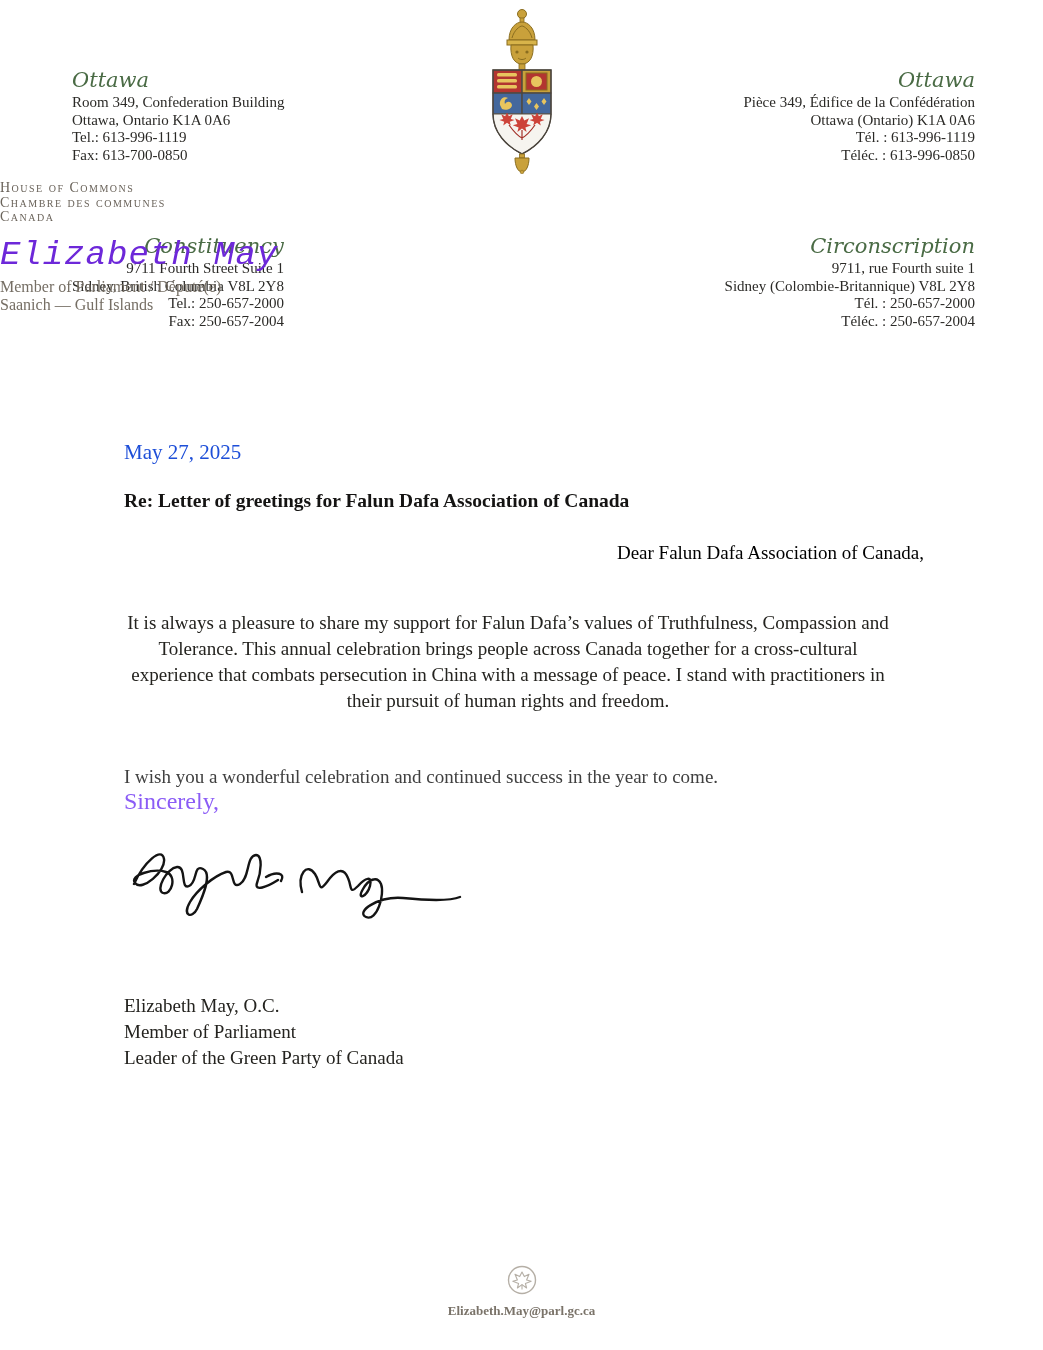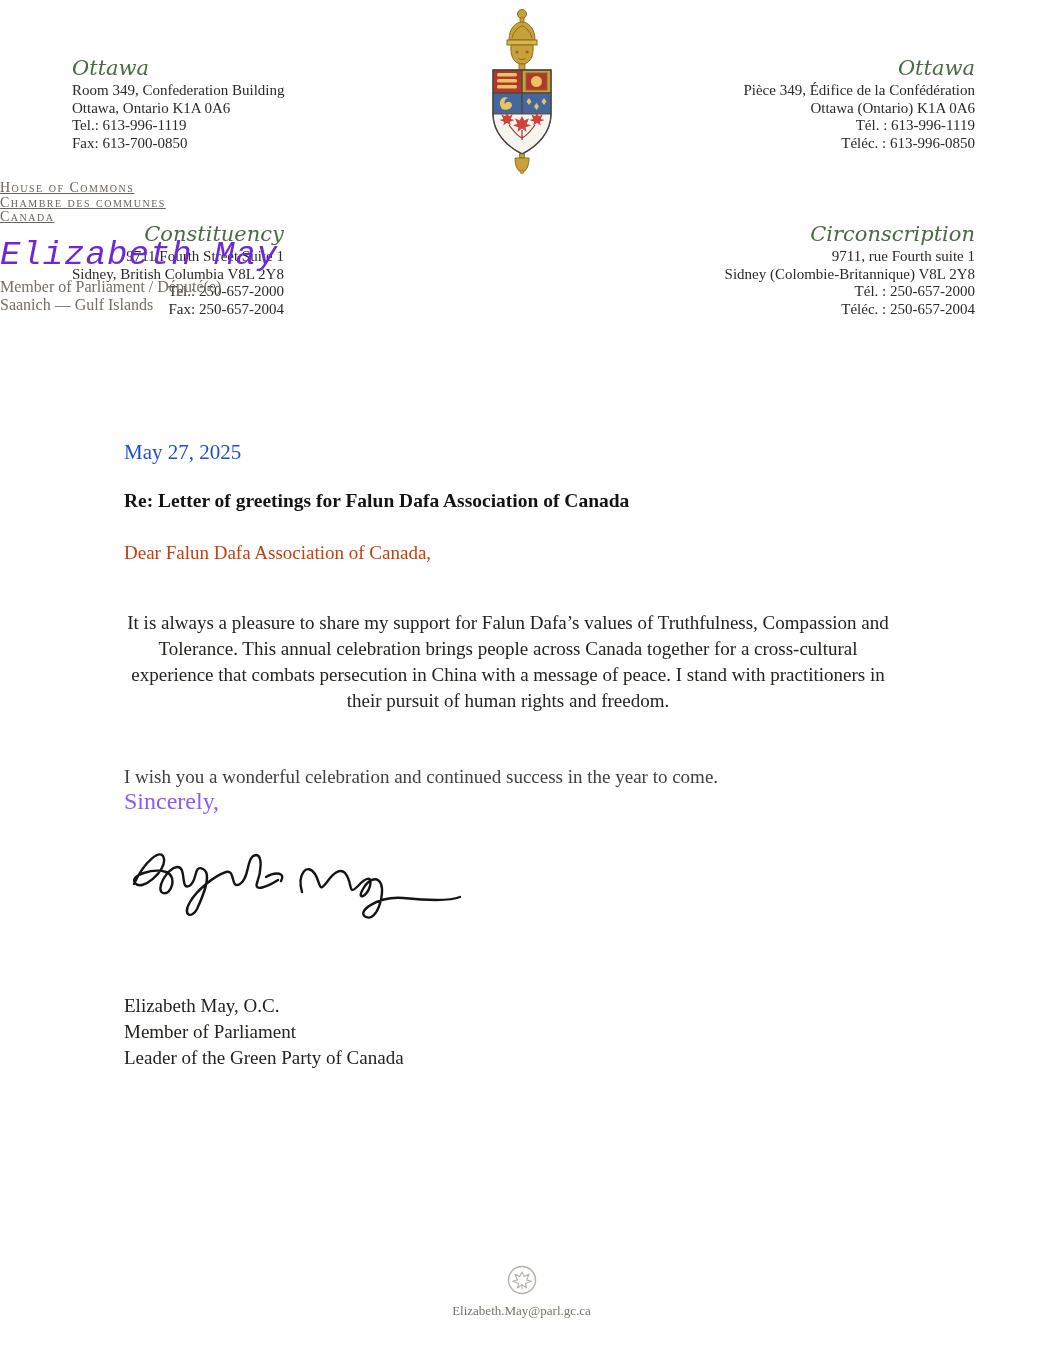--- a/index.html
+++ b/index.html
@@ -10,41 +10,41 @@
     font-family:"Liberation Serif", serif;
     color:#1f1e1c;
     overflow:hidden;
   }
   
   .addr{
     position:absolute;
     font-size:15px;
     line-height:17.5px;
     color:#2b2a27;
+    margin-top:12px;
   }
   .addr .script-head{
     font-family:"DejaVu Serif", serif;
     font-style:italic;
     font-size:21px;
     line-height:24px;
     color:#4a6b45;
     margin-bottom:2px;
   }
   .addr-tl{left:72px;top:56px;text-align:left;}
   .addr-tr{right:68px;top:56px;text-align:right;}
   .addr-bl{left:72px;top:222px;text-align:right;}
   .addr-br{right:68px;top:222px;text-align:right;}
   .crest{position:absolute;left:50%;top:6px;transform:translateX(-50%);}
   .institution{
     position:absolute;left:0;top:181px;width:100%;
     font-variant:small-caps;
     letter-spacing:1.5px;
     font-size:14px;line-height:14.5px;
     color:#6a635a;
-    text-decoration:underline;
   }
   .member-name{
     position:absolute;left:0;top:236px;width:100%;
     font-family:Liberation Mono, monospace;
     font-style:italic;
     font-size:34px;line-height:38px;
     color:#6d28d9;
     letter-spacing:1px;
   }
   .member-title{
@@ -60,21 +60,21 @@
   .date{
     position:absolute;left:124px;top:440px;width:801px;
     text-align:left;font-size:21px;color:#1d4ed8;
   }
   .subject{
     position:absolute;left:124px;top:490px;width:800px;
     font-weight:bold;font-size:19.5px;color:#141312;
   }
   .salutation{
     position:absolute;left:124px;top:542px;width:800px;
-    font-size:19px;color:#c2410c;
+    font-size:19px;color:#000000;text-align:right;
   }
   .para1{
     position:absolute;left:124px;top:591px;width:768px;
     font-size:19px;line-height:26px;color:#24231f;text-align:center;
   }
   .para2{
     position:absolute;left:124px;top:745px;width:768px;
     font-size:19px;line-height:26px;color:#404040;
   }
   .closing{
@@ -88,21 +88,21 @@
     position:absolute;left:124px;top:993px;width:500px;
     font-size:19px;line-height:26px;color:#24231f;
   }
 
   
   .footer-emblem{
     position:absolute;left:50%;top:1263px;transform:translateX(-50%);
   }
   .footer-email{
     position:absolute;left:0;top:1303px;width:100%;
-    text-align:center;font-size:13px;color:#7a7369;
+    text-align:center;font-size:13px;color:#7a7369;font-weight:bold;
   }
 </style>
 </head>
 <body>
 
 <div class="page">
 
   <div class="addr addr-tl">
     <div class="script-head">Ottawa</div>
     <div>Room 349, Confederation Building</div>

